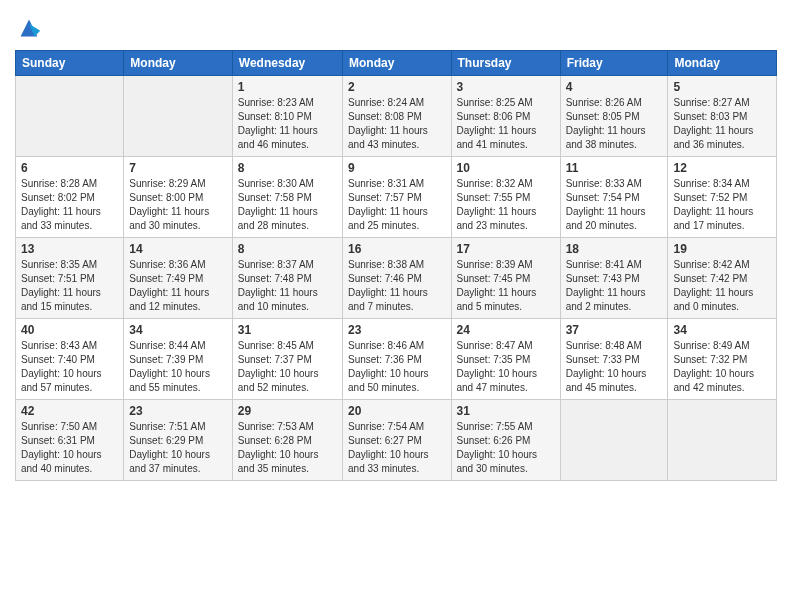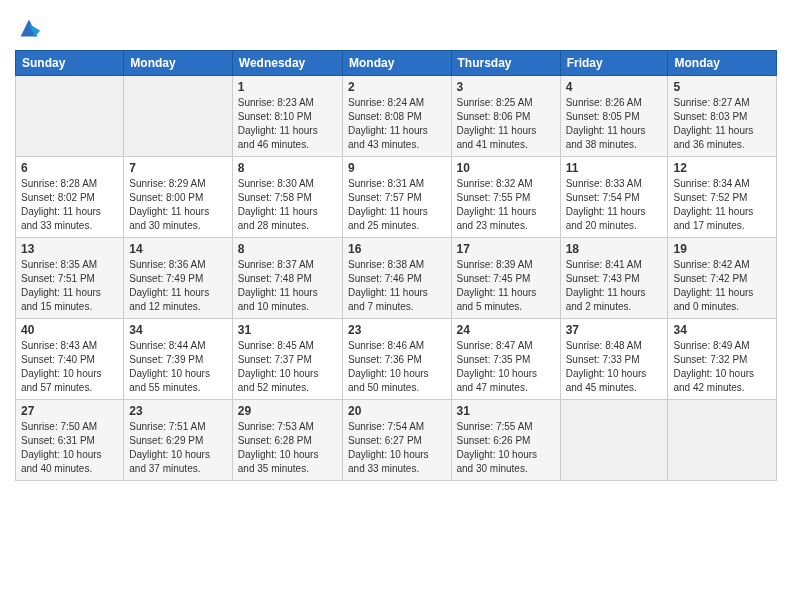--- a/index.html
+++ b/index.html
@@ -246,21 +246,21 @@
             <span class="day-num">37</span>
             <div class="day-info">Sunrise: 8:48 AM<br>Sunset: 7:33 PM<br>Daylight: 10 hours and 45 minutes.</div>
           </td>
           <td>
             <span class="day-num">34</span>
             <div class="day-info">Sunrise: 8:49 AM<br>Sunset: 7:32 PM<br>Daylight: 10 hours and 42 minutes.</div>
           </td>
         </tr>
         <tr>
           <td>
-            <span class="day-num">27</span>
+            <span class="day-num">42</span>
             <div class="day-info">Sunrise: 7:50 AM<br>Sunset: 6:31 PM<br>Daylight: 10 hours and 40 minutes.</div>
           </td>
           <td>
             <span class="day-num">23</span>
             <div class="day-info">Sunrise: 7:51 AM<br>Sunset: 6:29 PM<br>Daylight: 10 hours and 37 minutes.</div>
           </td>
           <td>
             <span class="day-num">29</span>
             <div class="day-info">Sunrise: 7:53 AM<br>Sunset: 6:28 PM<br>Daylight: 10 hours and 35 minutes.</div>
           </td>

